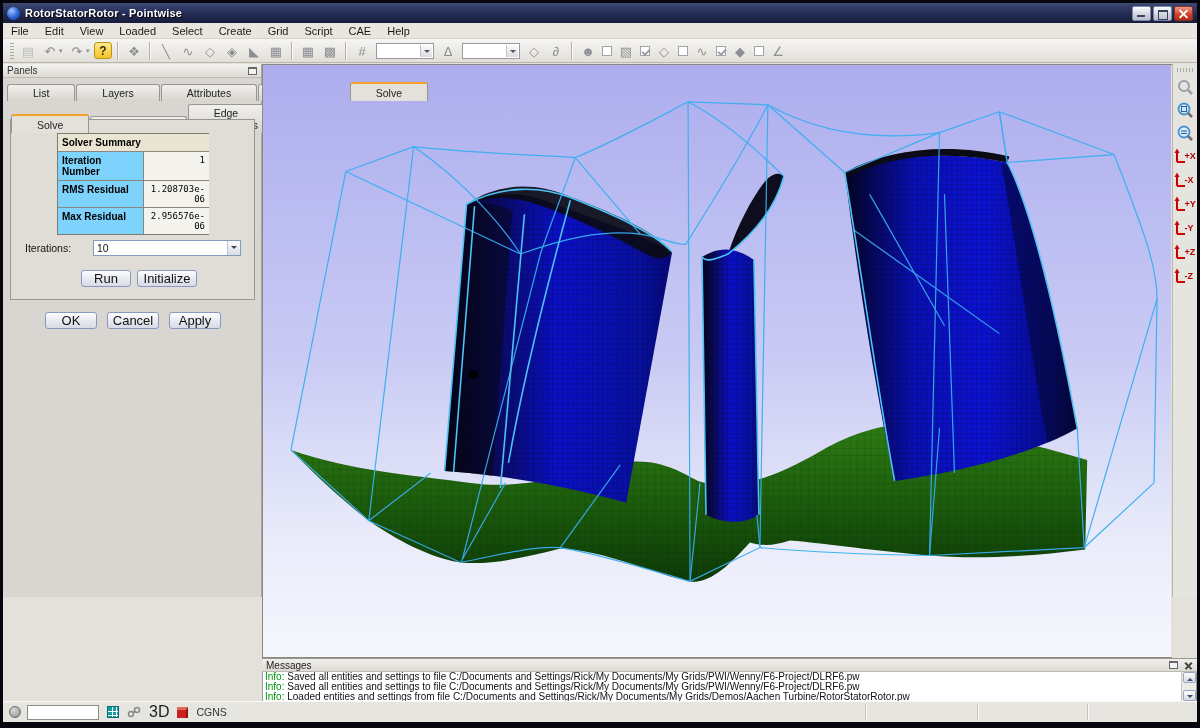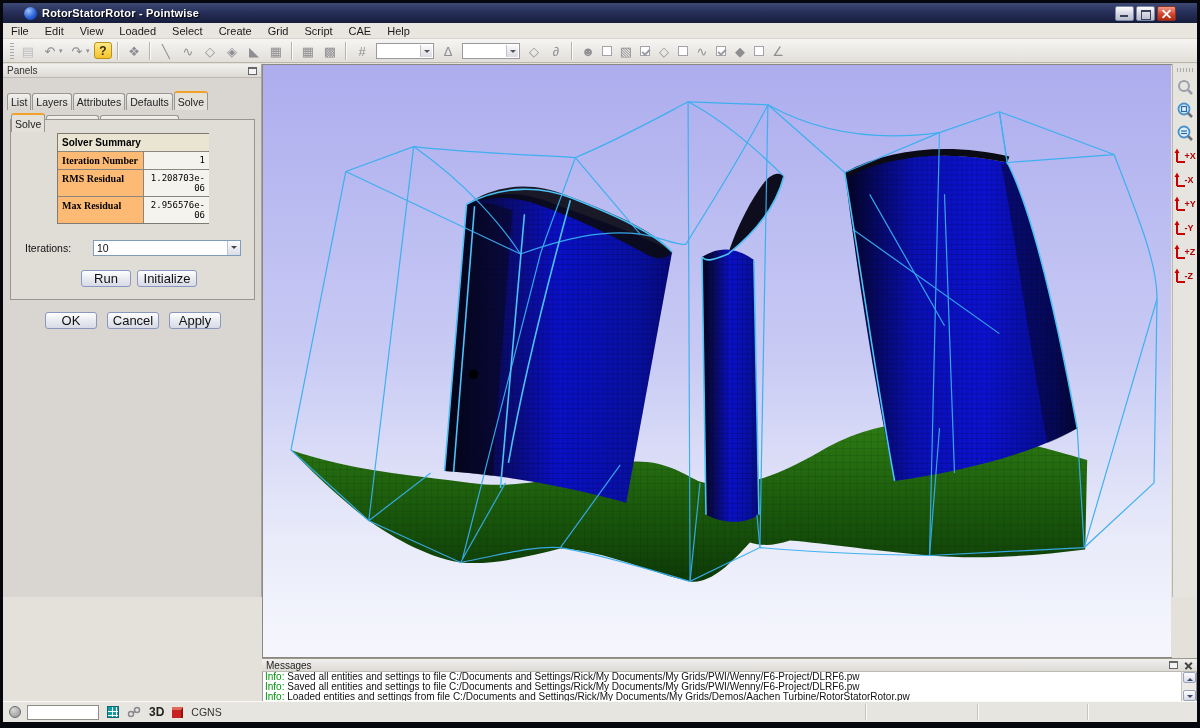--- a/index.html
+++ b/index.html
@@ -4,21 +4,21 @@
 <style>
   * { margin:0; padding:0; box-sizing:border-box; }
   html,body { width:1200px; height:728px; overflow:hidden; }
   body { font-family:"Liberation Sans", sans-serif; background:#000; position:relative; }
   #screen { position:absolute; inset:0; background:#05070c; }
   #win { position:absolute; left:3px; top:3px; width:1194px; height:719px; background:#e4e1da; }
 
   
   #titlebar { position:absolute; left:0; top:0; width:100%; height:20px;
     background:linear-gradient(#3d4a74 0%, #27305a 45%, #161c3a 100%);
-    display:flex; align-items:center; padding:0 21px; }
+    display:flex; align-items:center; padding:0 4px; }
   #titlebar .app-icon { width:13px; height:13px; border-radius:50%;
     background:radial-gradient(circle at 35% 30%, #9cc2ff, #2a62d8 55%, #123a8e); margin-right:5px; flex:0 0 auto; }
   #titlebar .title { color:#fff; font-weight:bold; font-size:11px; letter-spacing:.2px;
     text-shadow:1px 1px 1px #000; flex:1; }
   .winbtn { width:19px; height:15px; margin-left:2px; border:1px solid #7c88a8; border-radius:2px;
     background:linear-gradient(#fdfdfe,#cfd2dd 60%,#b9bdcd); position:relative; }
   .winbtn.close { background:linear-gradient(#ef9a8a,#d4442c 55%,#b02a14); border-color:#8a3020; }
   .winbtn.min::after { content:""; position:absolute; left:4px; bottom:3px; width:8px; height:2px; background:#3a415c; }
   .winbtn.restore::after { content:""; position:absolute; left:4px; top:3px; width:8px; height:7px;
     border:1px solid #3a415c; border-top-width:2px; background:transparent; }
@@ -64,34 +64,34 @@
   #righttools { width:25px; background:#e6e4df; border-left:1px solid #b9b6ae; display:flex;
     flex-direction:column; align-items:center; padding-top:2px; height:594px; }
   #eastwrap { width:25px; display:flex; flex-direction:column; }
 
   
   .dockhead { height:14px; background:linear-gradient(#f2f1ef,#dddad4); border-bottom:1px solid #bcb9b2;
     font-size:10px; color:#333; display:flex; align-items:center; padding:0 4px; }
   .dockhead .spacer { flex:1; }
   .floatico { width:9px; height:8px; border:1px solid #666; border-top-width:2px; background:#f4f4f4; position:relative; }
   .tabrow { position:absolute; left:4px; display:flex; align-items:flex-end; }
-  .tab { font-size:10.5px; color:#222; padding:2px 3px 2px; background:linear-gradient(#f1f0ed,#d7d4ce);
-    border:1px solid #989693; border-bottom:none; border-radius:3px 3px 0 0; margin-right:1px; position:relative; top:10px; }
+  .tab { font-size:10.5px; color:#222; padding:2px 25px 2px; background:linear-gradient(#f1f0ed,#d7d4ce);
+    border:1px solid #989693; border-bottom:none; border-radius:3px 3px 0 0; margin-right:1px; position:relative; top:1px; }
   .tab.active { background:#e4e1db; border-top:2px solid #f2a22a; padding-top:3px; z-index:3; }
   #tabs1 { top:17px; }
   #tabs2 { top:39px; left:8px; }
   #panelbody { position:absolute; left:7px; top:55px; width:245px; height:181px;
     background:#e0ddd7; border:1px solid #989693; }
 
   
   #solvetable { position:absolute; left:46px; top:13px; width:152px; border:1px solid #7e7c72;
     background:#8a887e; display:grid; grid-template-columns:85px 65px; gap:1px; }
   #solvetable .cell { background:#f2f1ea; font-size:10px; padding:3px 4px; }
   #solvetable .hdr { grid-column:1 / span 2; background:#e9e5d2; font-weight:bold; text-align:left; }
-  #solvetable .lbl { background:#fdba74; font-weight:bold;font-family:Liberation Serif, serif; }
+  #solvetable .lbl { background:#7dd3fc; font-weight:bold; }
   #solvetable .val { font-family:"DejaVu Sans Mono", monospace; font-size:9px; text-align:right; background:#f4f3ee; }
 
   #iterrow { position:absolute; left:14px; top:120px; width:220px; height:16px; font-size:10.5px; color:#111; }
   #iterrow .lab { position:absolute; left:0; top:2px; }
   #itercombo { position:absolute; left:68px; top:0; width:148px; height:16px; background:#fff;
     border:1px solid #7f9db9; font-size:10.5px; padding:1px 3px; }
   #itercombo .arr { position:absolute; right:0; top:0; width:13px; height:14px;
     background:linear-gradient(#fdfdfe,#d9dde8); border-left:1px solid #b9c4d8; }
   #itercombo .arr::after { content:""; position:absolute; left:3px; top:5px; border:3.5px solid transparent; border-top-color:#444; }
 
@@ -135,21 +135,21 @@
     border-top:1px solid #fbfaf8; display:flex; align-items:center; padding:0 6px; }
   #led { width:12px; height:12px; border-radius:50%; border:1px solid #6a6a6a;
     background:radial-gradient(circle at 35% 30%, #d8d8d8, #8f8f8f); }
   #statfield { width:72px; height:15px; background:#fff; border:1px solid #8f8d86; margin-left:6px; }
   .sico { margin-left:8px; }
   #gridico { width:12px; height:12px; background:
     linear-gradient(#fff 0 0) 0 3.5px/12px 1px no-repeat,
     linear-gradient(#fff 0 0) 0 7.5px/12px 1px no-repeat,
     linear-gradient(#fff 0 0) 3.5px 0/1px 12px no-repeat,
     linear-gradient(#fff 0 0) 7.5px 0/1px 12px no-repeat, #129ca4; border:1px solid #0a6a70; }
-  #dim3d { font-size:12px; font-weight:bold; color:#222; }
+  #dim3d { font-size:16px; font-weight:normal; color:#222; }
   #cube { width:11px; height:11px; background:#c92222; border-top:3px solid #e06a5a; border-right:2px solid #8e1410; }
   #cgns { font-size:10.5px; color:#333; }
   .statsep { width:2px; height:16px; border-left:1px solid #c6c3bc; border-right:1px solid #fbfaf8; position:absolute; top:2px; }
 </style>
 </head>
 <body>
 
 <div id="screen">
 <div id="win">
 

